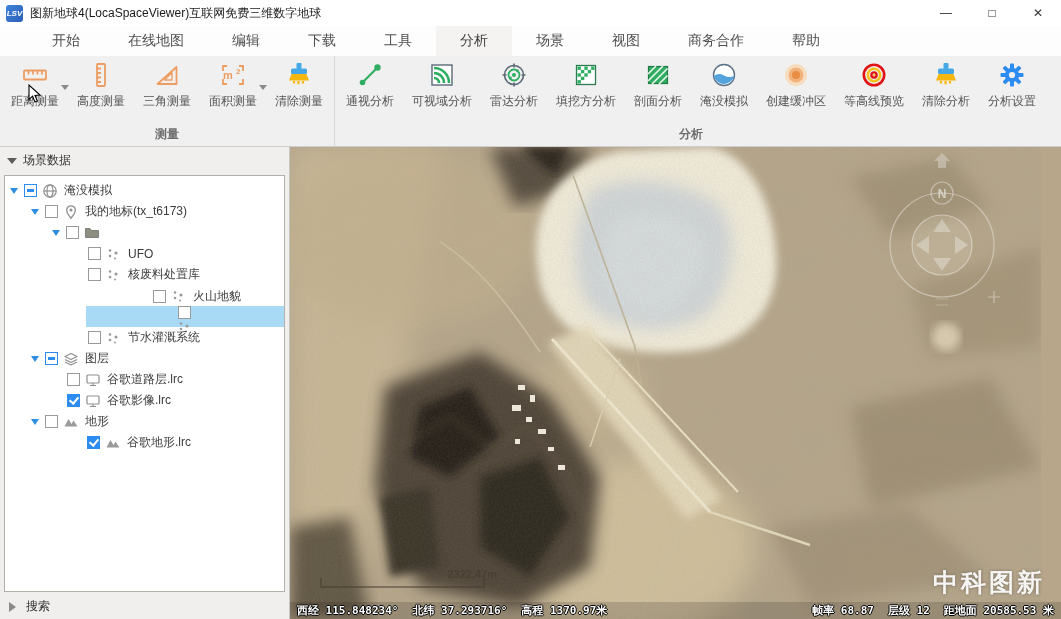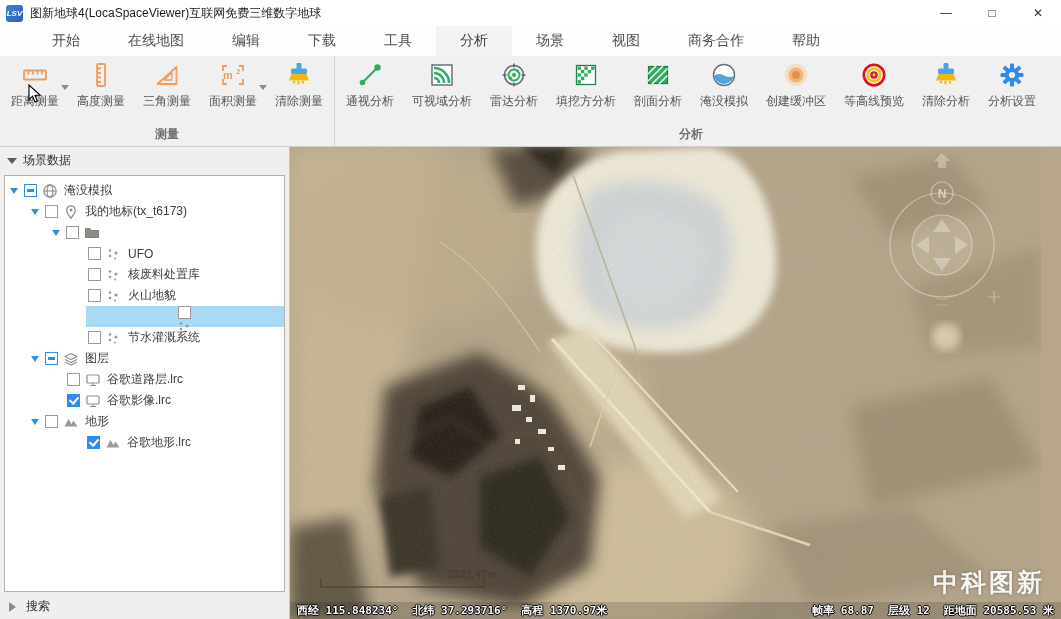--- a/index.html
+++ b/index.html
@@ -388,21 +388,21 @@
                     <circle cx="4" cy="4.5" r="1.3"></circle>
                     <circle cx="4" cy="10" r="1.3"></circle>
                     <circle cx="10" cy="7" r="1.6"></circle>
                     <circle cx="9" cy="12.5" r="1"></circle>
                   </g>
                 </svg>
               </span>
               <span class="tlabel">核废料处置库</span>
             </span>
           </div>
-          <div class="trow" style="padding-left: 68px;">
+          <div class="trow" style="padding-left: 103px; flex-direction: column;">
             <span class="exp none"></span>
             <span class="tbody">
               <span class="cb unchecked"></span>
               <span class="ticon">
                 <svg width="16" height="16">
                   <g fill="#9a9a9a">
                     <circle cx="4" cy="4.5" r="1.3"></circle>
                     <circle cx="4" cy="10" r="1.3"></circle>
                     <circle cx="10" cy="7" r="1.6"></circle>
                     <circle cx="9" cy="12.5" r="1"></circle>

